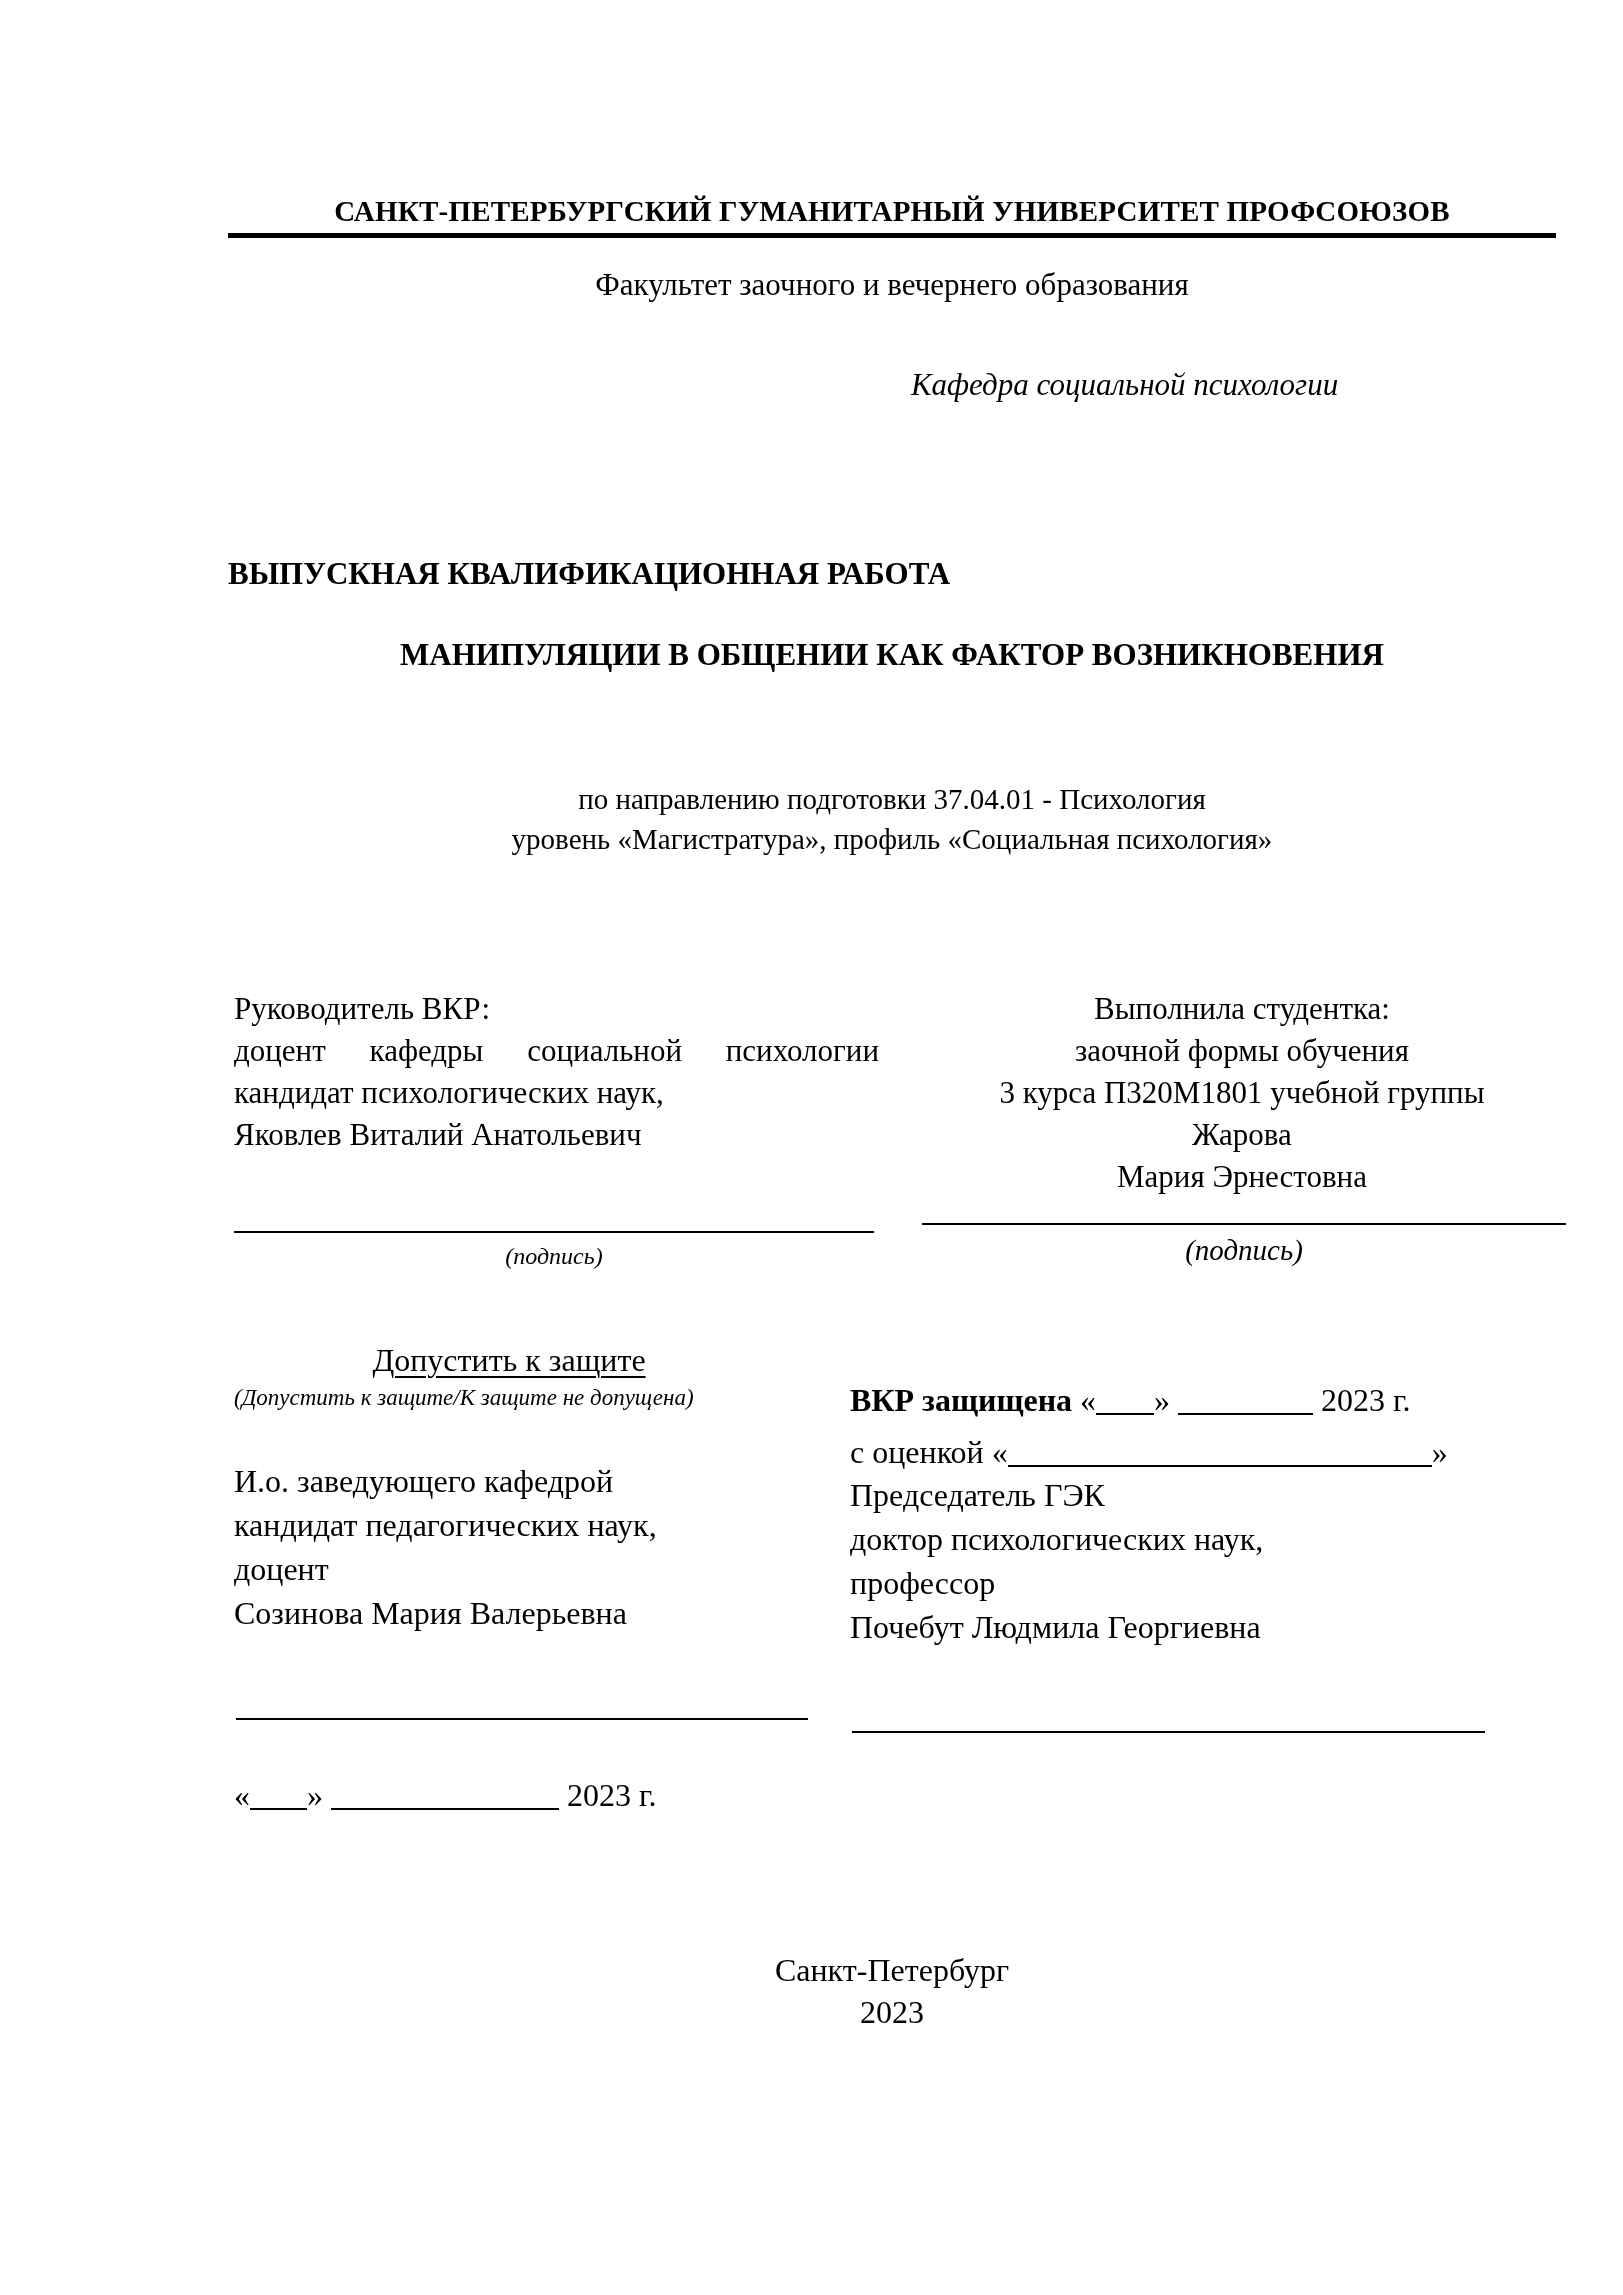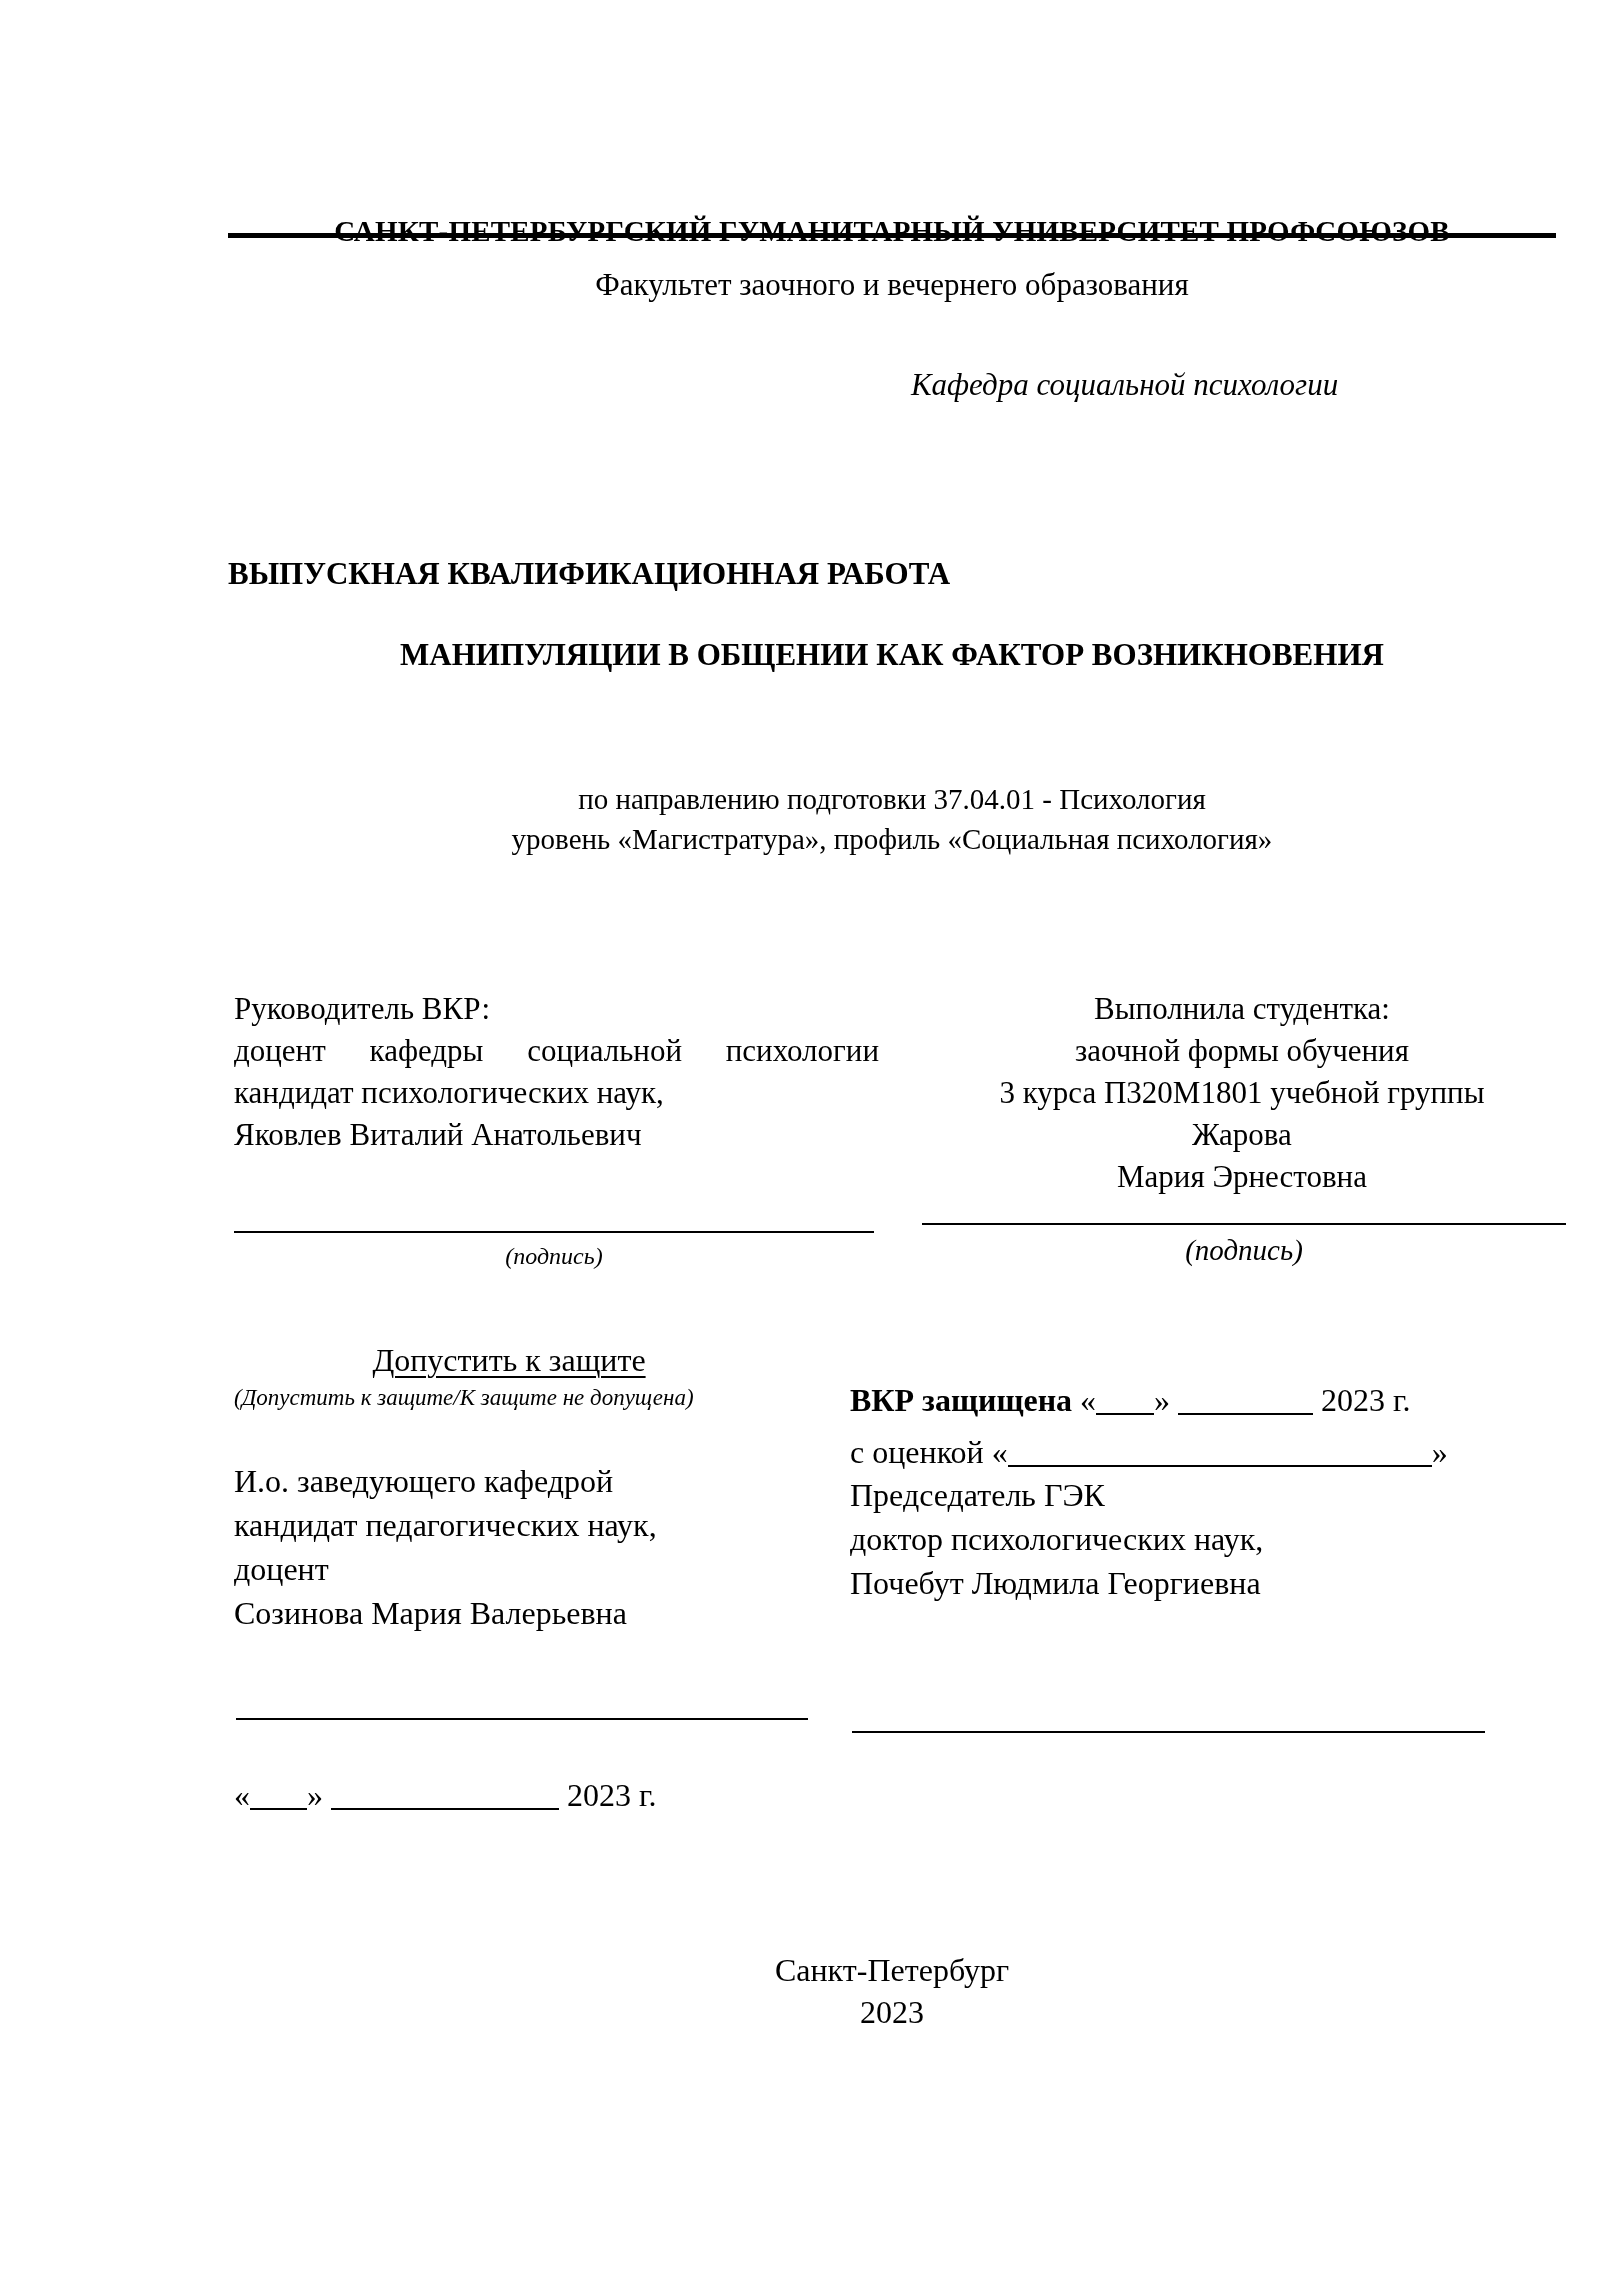--- a/index.html
+++ b/index.html
@@ -1,20 +1,20 @@
 <!DOCTYPE html>
 <html style="font-size:12.6px"><head>
 <meta charset="utf-8">
 <style>
   html, body { margin: 0; padding: 0; background: #ffffff; }
   body { width: 1623px; height: 2295px; position: relative; overflow: hidden;
          font-family: "Liberation Serif", "DejaVu Serif", serif; color: #000; }
   .abs { position: absolute; white-space: nowrap; }
   .center { text-align: center; }
-  .univ { left: 228px; width: 1328px; top: 195px; font-size: 29px; font-weight: bold; text-align: center; letter-spacing: 0.2px; margin-top: 20px; }
+  .univ { left: 228px; width: 1328px; top: 195px; font-size: 29px; font-weight: bold; text-align: center; letter-spacing: 0.2px; }
   .rule { position: absolute; left: 228px; width: 1328px; top: 233px; height: 4.7px; background: #000; }
   .faculty { left: 228px; width: 1328px; top: 267px; font-size: 31px; text-align: center; }
   .kafedra { left: 911px; top: 367px; font-size: 31px; font-style: italic; }
   .vkr-title { left: 228px; width: 1328px; top: 556px; font-size: 31px; font-weight: bold; text-align: left; }
   .topic { left: 228px; width: 1328px; top: 634px; font-size: 31px; font-weight: bold; text-align: center; line-height: 42px; white-space: normal; }
   .direction { left: 228px; width: 1328px; top: 779px; font-size: 29px; text-align: center; line-height: 40px; white-space: normal; }
 
   .col-left { left: 234px; width: 644px; font-size: 31px; line-height: 42px; }
   .col-right { left: 919px; width: 644px; font-size: 31px; line-height: 42px; text-align: center; }
   .justify-line { display: flex; justify-content: space-between; width: 645px; }
@@ -93,20 +93,21 @@
   <span>2023 г.</span>
 </div>
 
 <div class="abs big" style="left:850px; top:1430px;">
   <span>с оценкой «</span><span class="blank" style="width:424px;"></span><span>»</span>
 </div>
 
 <div class="abs col-left big" style="left:850px; top:1473px;font-family:Liberation Serif, serif;">
   <div>Председатель ГЭК</div>
   <div>доктор психологических наук,</div>
+  <div>профессор</div>
   <div>Почебут Людмила Георгиевна</div>
 </div>
 <div class="sig-line" style="left:852px; width:633px; top:1731px;"></div>
 
 <div class="abs center" style="left:228px; width:1328px; top:1949px; font-size:32px; line-height:42px;">
   <div>Санкт-Петербург</div>
   <div>2023</div>
 </div>
 
 

